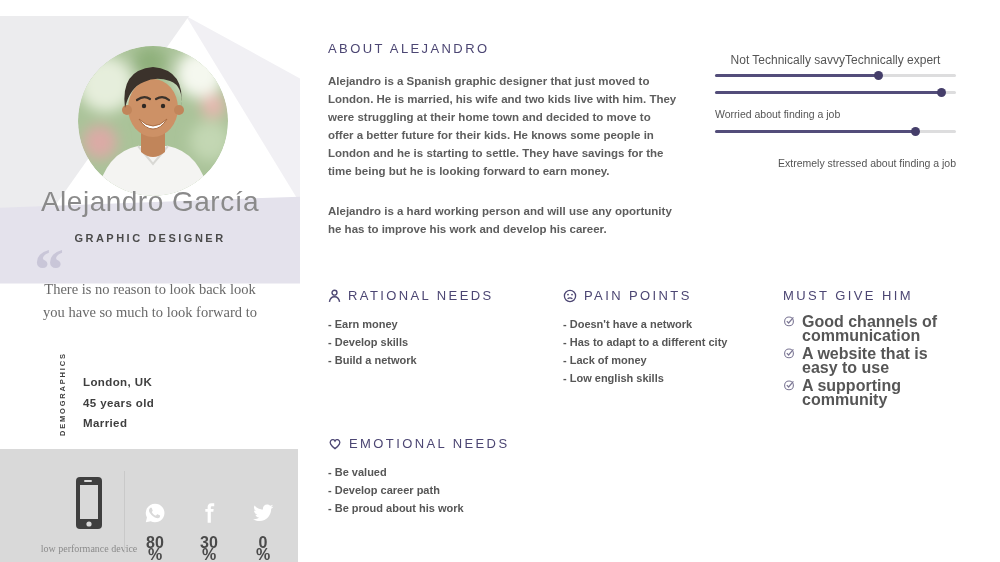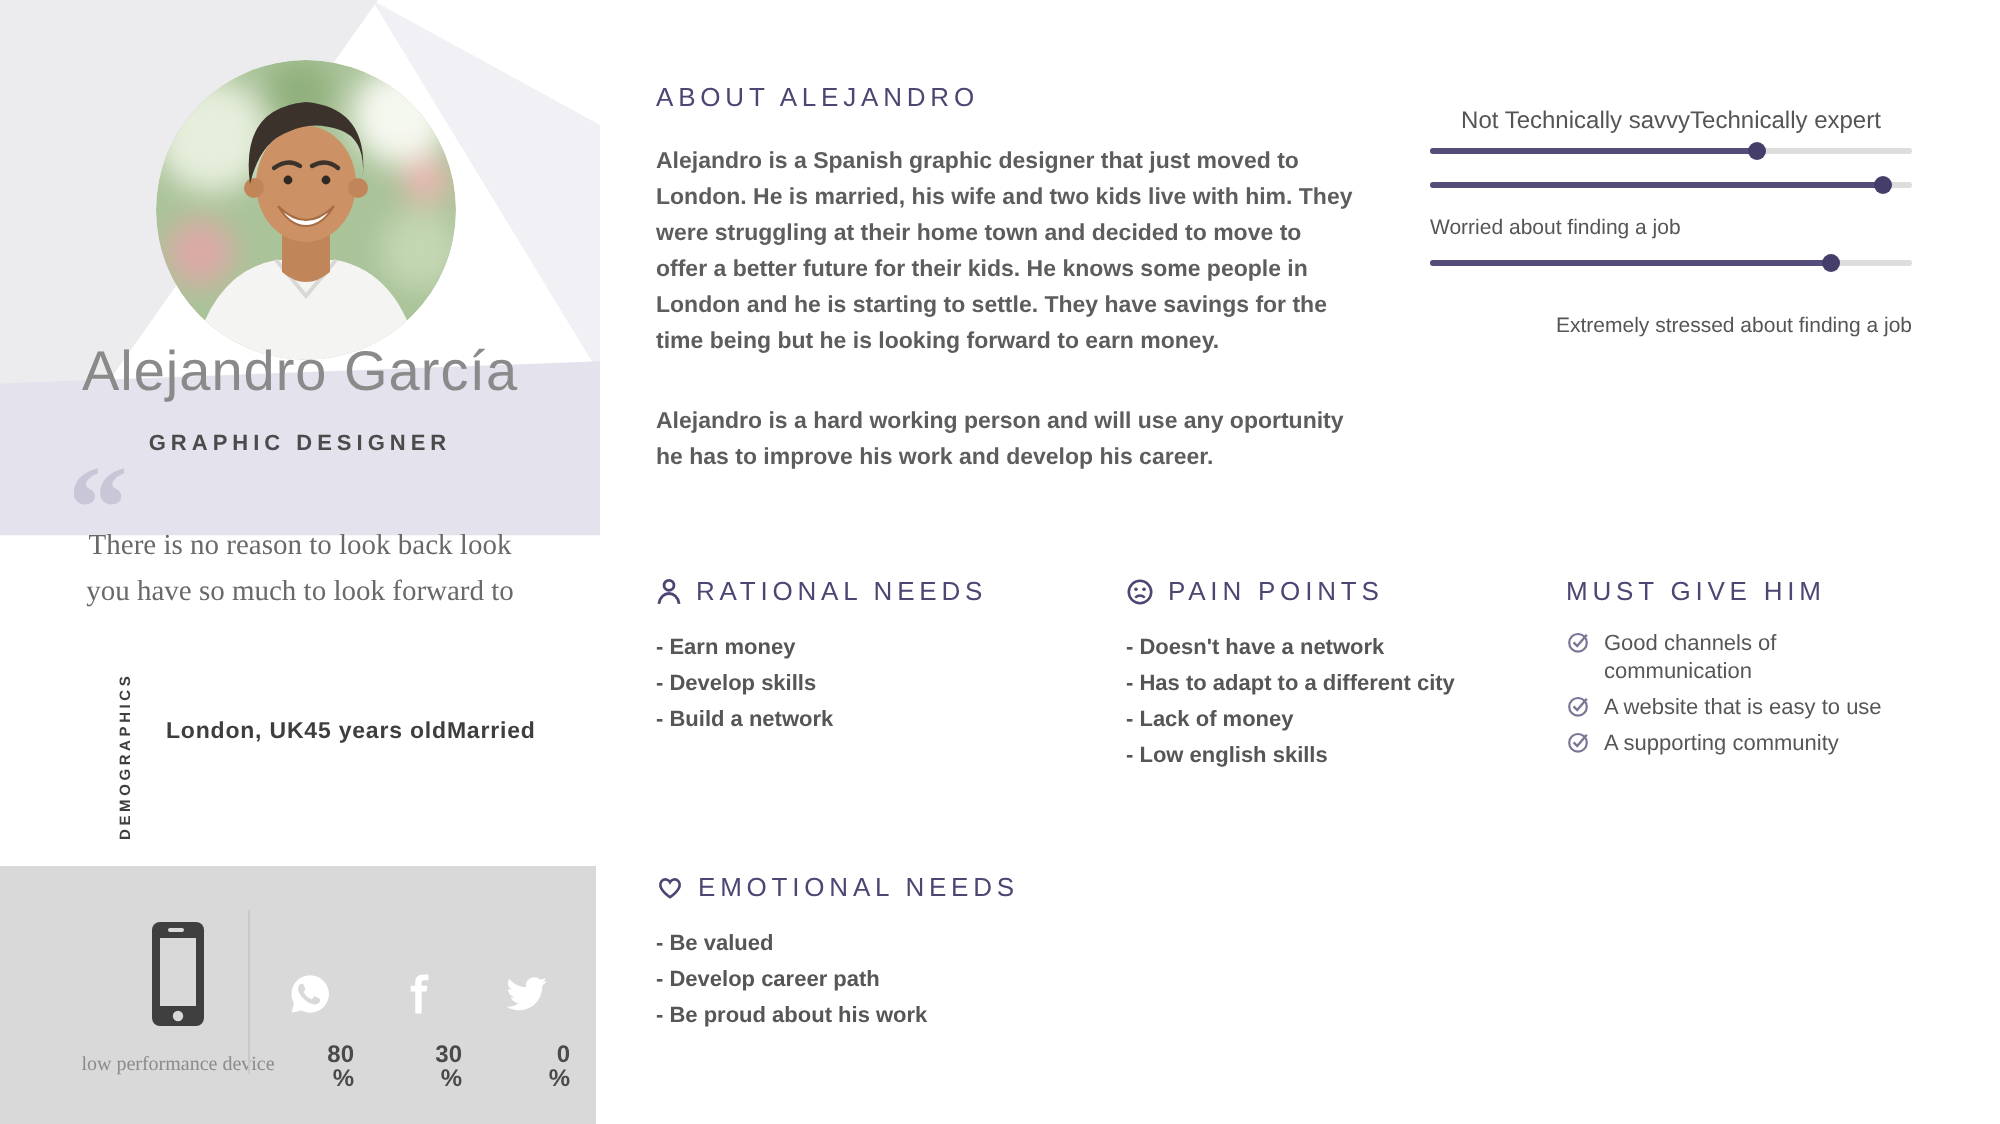--- a/index.html
+++ b/index.html
@@ -1,67 +1,67 @@
 <!DOCTYPE html>
 <html><head>
 <meta charset="utf-8">
 <style>
   * { margin:0; padding:0; box-sizing:border-box; }
   body { background:#fff; font-family:"Liberation Sans", sans-serif; }
   .page { position:relative; width:1000px; height:562px; background:#fff; overflow:hidden; }
 
   
-  .left-panel { position:absolute; left:0; top:0; width:300px; height:446px; background:#fff; }
+  .left-panel { position:absolute; left:0; top:16px; width:300px; height:446px; background:#fff; }
   .shape { position:absolute; inset:0; }
   .shape-right  { clip-path:polygon(62% 0, 100% 14%, 100% 42%); background:#f1f0f4; }
   .shape-gray   { clip-path:polygon(0 0, 63% 0, 0 60%); background:#ececee; }
   .shape-lav    { clip-path:polygon(0 43%, 100% 40.5%, 100% 60%, 0 60%); background:#e4e2ec; }
 
   .avatar { position:absolute; left:78px; top:30px; width:150px; height:150px; border-radius:50%; overflow:hidden; }
   .persona-name { position:absolute; left:0; top:170px; width:300px; text-align:center;
                   font-size:28px; font-weight:300; color:#8a8a8a; letter-spacing:.5px; }
   .persona-role { position:absolute; left:0; top:216px; width:300px; text-align:center;
                   font-size:11px; font-weight:700; color:#4b4b4b; letter-spacing:2.5px; }
   .quote-mark { position:absolute; left:34px; top:224px; font-family:"Liberation Serif", serif;
                 font-weight:700; font-size:60px; line-height:1; color:#c9c6d8; }
   .quote { position:absolute; left:20px; top:262px; width:260px; text-align:center;
            font-family:"Liberation Serif", serif; font-size:14.5px; color:#696969; line-height:23px; }
 
   .demographics { position:absolute; left:58px; top:356px; display:flex; }
   .demo-label { writing-mode:vertical-rl; transform:rotate(180deg); font-size:7.5px; font-weight:700;
                 letter-spacing:1.8px; color:#3e3e3e; height:64px; margin-right:16px; }
-  .demo-items { display:flex; flex-direction:row; }
+  .demo-items { display:flex; flex-direction:column; }
   .demo-item { font-size:11.5px; font-weight:700; color:#3e3e3e; line-height:20.5px; letter-spacing:.4px; }
 
   .device-panel { position:absolute; left:0; top:433px; width:298px; height:129px; background:#d9d9d9; }
   .phone { position:absolute; left:72px; top:26px; }
   .device-caption { position:absolute; left:39px; top:94px; width:100px; text-align:center;
                     font-family:"Liberation Serif", serif; font-size:10px; color:#8b8b8b; line-height:1.25; }
   .device-divider { position:absolute; left:124px; top:22px; width:1px; height:82px; background:#c9c9c9; }
   .channels { position:absolute; left:133px; top:52px; width:152px; display:flex; justify-content:space-between; }
   .channel { width:44px; text-align:center; }
   .channel .cicon { height:24px; display:flex; align-items:center; justify-content:center; }
-  .channel .pct { margin-top:12px; font-size:12px; font-weight:700; color:#4a4a4a; line-height:12px;text-align:right; }
+  .channel .pct { margin-top:12px; font-size:16px; font-weight:700; color:#4a4a4a; line-height:12px; }
 
   
   .section-title { font-size:13px; font-weight:400; letter-spacing:2.4px; color:#4c4673;
                    display:flex; align-items:center; gap:7px; }
   .about { position:absolute; left:328px; top:41px; width:350px; }
   .about p { margin-top:16px; font-size:11.5px; font-weight:700; color:#5d5d5d; line-height:18px; }
   .about p + p { margin-top:22px; }
 
   .needs { position:absolute; }
   .needs-rational { left:328px; top:288px; width:215px; }
   .needs-pain     { left:563px; top:288px; width:215px; }
   .needs-must     { left:783px; top:288px; width:200px; }
   .needs-emotional{ left:328px; top:436px; width:215px; }
   .needs ul { list-style:none; margin-top:12px; }
   .needs li { font-size:11px; font-weight:700; color:#565656; line-height:18px; }
   .must-item { display:flex; gap:7px; margin-bottom:4px; }
-  .must-item .txt { font-size:11px; font-weight:400; color:#565656; line-height:14px; width:150px; }
+  .must-item .txt { font-size:16px; font-weight:700; color:#565656; line-height:14px; width:150px; }
   .must-item .ic { flex:0 0 auto; margin-top:0; }
 
   
   .sliders { position:absolute; left:715px; top:53px; width:241px; }
   .slider-row { margin-bottom:14px; }
   .slider-labels { display:flex; justify-content:center; font-size:12px; color:#555; margin-bottom:7px; }
   .slider-label-solo { font-size:10.5px; color:#555; margin-bottom:10px; }
   .slider-sublabel { font-size:10.5px; color:#555; text-align:right; margin-top:24px; }
   .track { position:relative; height:3px; background:#ddddde; border-radius:2px; }
   .track-fill { position:absolute; left:0; top:0; height:3px; background:#534d7a; border-radius:2px; }

